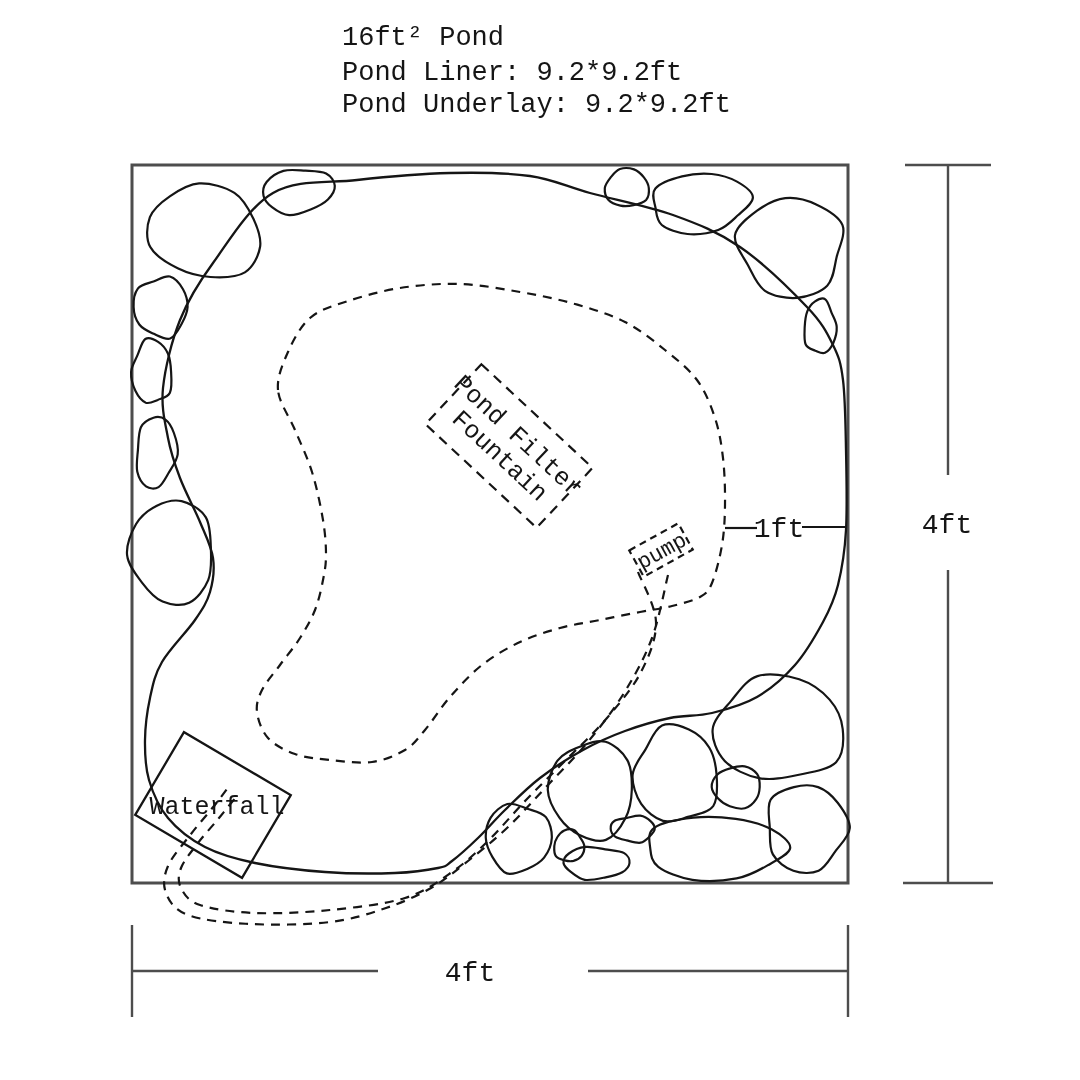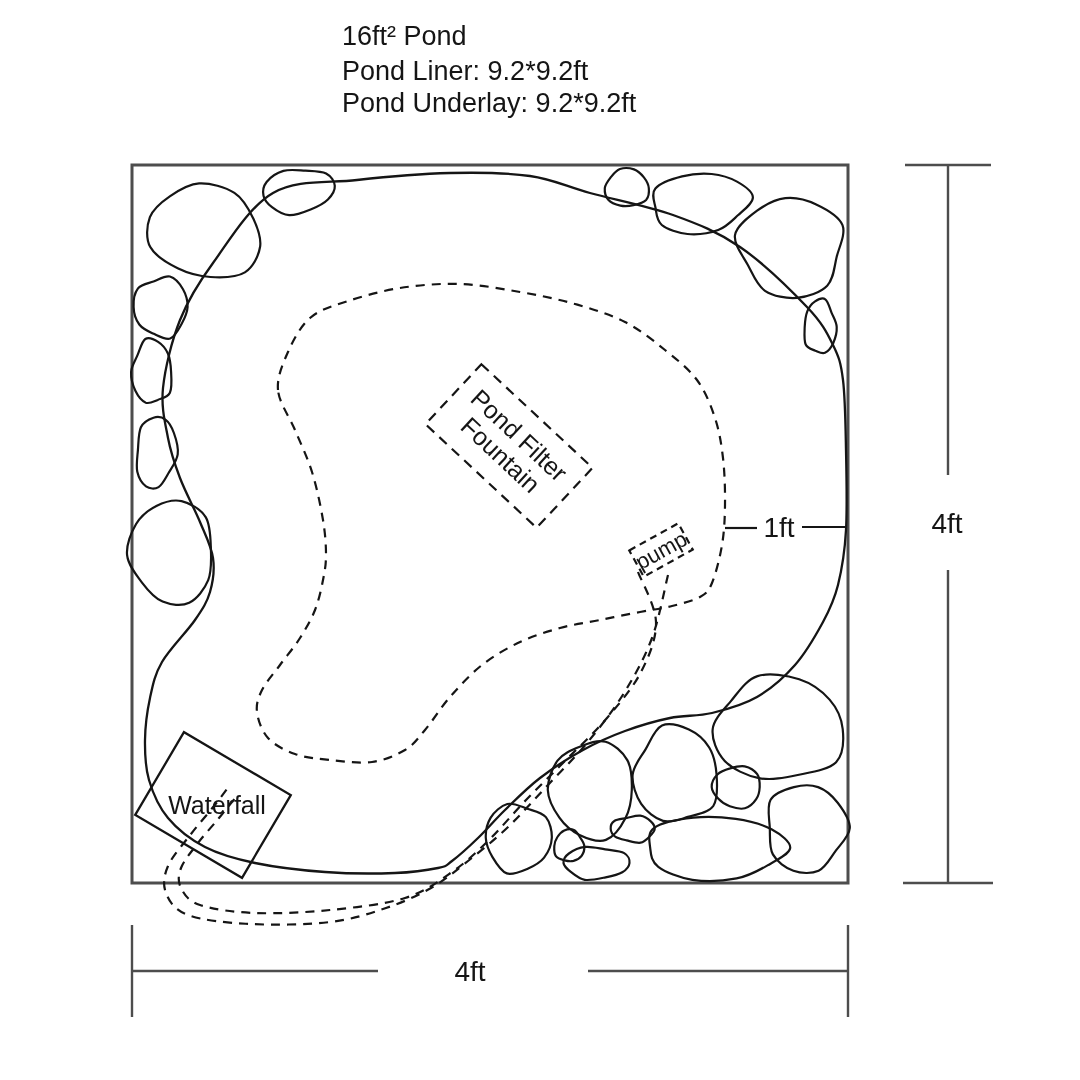--- a/index.html
+++ b/index.html
@@ -1,17 +1,17 @@
 <!DOCTYPE html>
 <html><head>
 <meta charset="utf-8">
 <style>
   html,body{margin:0;padding:0;background:#ffffff;}
   .stage{position:relative;width:1080px;height:1080px;background:#ffffff;overflow:hidden;
-         font-family:Liberation Sans, sans-serif;}
+         font-family:Liberation Mono, monospace;}
   svg{position:absolute;left:0;top:0;}
   text{fill:#151515;}
   .title-line{font-size:27px;}
   .lbl-filter{font-size:25px;}
   .lbl-pump{font-size:22px;}
   .lbl-waterfall{font-size:25px;}
   .lbl-dim{font-size:28px;}
   .frame-line{stroke:#4d4d4d;stroke-width:3;fill:none;}
   .solid-line{stroke:#151515;stroke-width:2.3;fill:none;stroke-linecap:round;}
   .rock-line{stroke:#151515;stroke-width:2.2;fill:none;}

